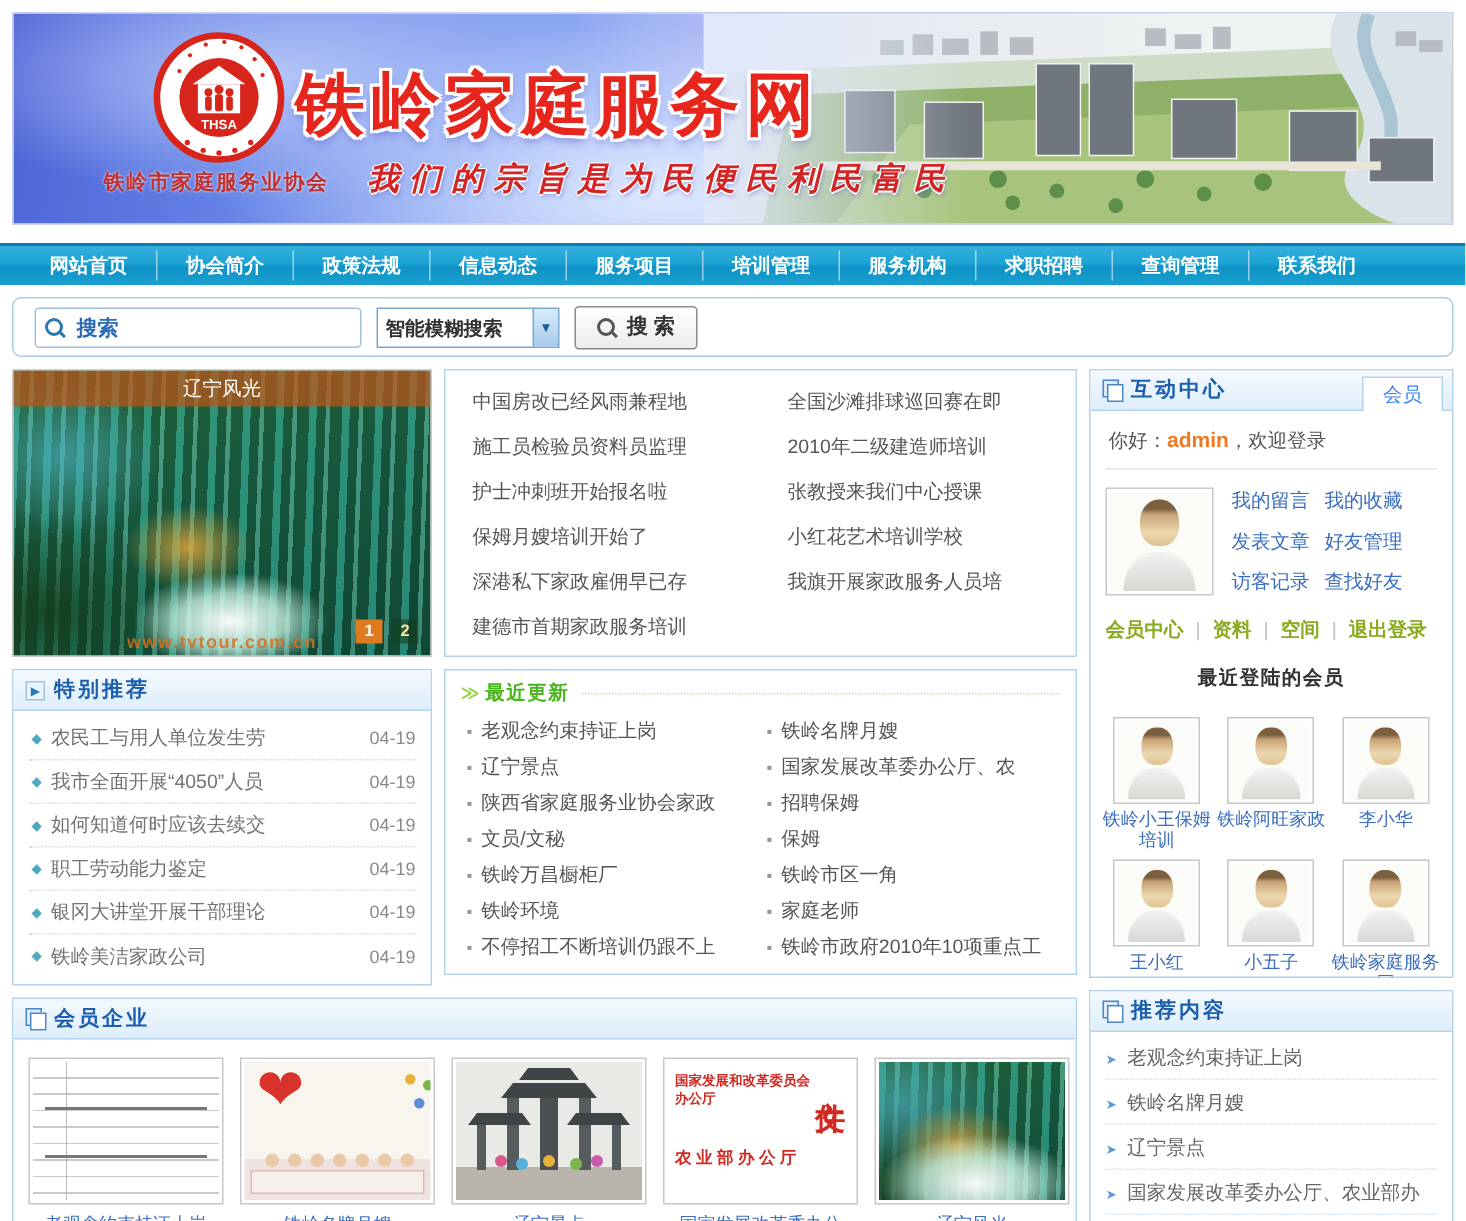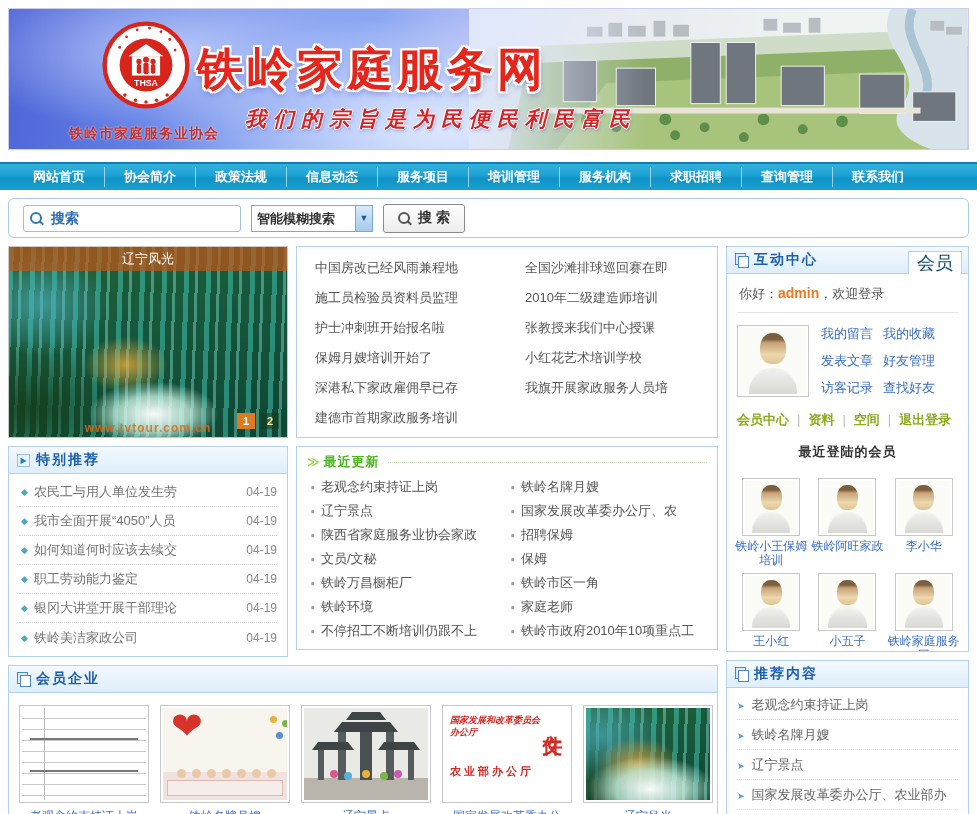--- a/index.html
+++ b/index.html
@@ -12,21 +12,21 @@
     background:
       radial-gradient(ellipse 320px 120px at 18% 30%, rgba(190,205,250,.9), transparent 70%),
       radial-gradient(ellipse 420px 160px at 45% 85%, rgba(225,235,255,.95), transparent 70%),
       radial-gradient(ellipse 300px 110px at 60% 15%, rgba(200,190,245,.8), transparent 70%),
       linear-gradient(100deg,#4d63d6 0%,#5f7de4 14%,#7e9cf0 32%,#a9c0f6 52%,#d5e2fc 70%,#eef4ff 82%);
   }
   .cityscape { position:absolute; right:0; top:0; height:100%; width:52%; }
   .logo-wrap { position:absolute; left:62px; top:12px; width:150px; text-align:center; }
   .assoc-name { position:absolute; left:30px; top:104px; width:210px; text-align:center;
     color:#c03030; font-weight:bold; font-size:14px; letter-spacing:1px;
-    text-shadow:0 0 2px rgba(255,255,255,.9);margin-top:12px; }
+    text-shadow:0 0 2px rgba(255,255,255,.9); }
   .site-title { position:absolute; left:188px; top:30px; font-size:46px; font-weight:900;
     color:#e6261d; letter-spacing:4px; white-space:nowrap;
     text-shadow:-2px 0 0 #fff,2px 0 0 #fff,0 -2px 0 #fff,0 2px 0 #fff,
       -2px -2px 0 #fff,2px 2px 0 #fff,-2px 2px 0 #fff,2px -2px 0 #fff,0 4px 6px rgba(60,60,180,.45); }
   .slogan { position:absolute; left:236px; top:96px; font-size:21px; font-weight:bold;
     font-style:italic; color:#d32525; letter-spacing:7px; white-space:nowrap;
     text-shadow:-1px 0 0 #fff,1px 0 0 #fff,0 -1px 0 #fff,0 1px 0 #fff,1px 2px 3px rgba(90,90,200,.5); }
 
   
   .nav { margin-top:12px; height:28px; display:flex; align-items:center; padding-left:14px;
@@ -127,21 +127,21 @@
   .recent-grid { display:grid; grid-template-columns:1fr 1fr; }
   .recent-link { height:24px; line-height:24px; font-size:13px; color:#555; padding-left:4px;
     white-space:nowrap; overflow:hidden; cursor:pointer; }
   .recent-link::before { content:"▪"; color:#999; margin-right:6px; font-size:11px; }
 
   
   .interact { height:406px; overflow:hidden; }
   .interact-hd { position:relative; }
   .member-tab { position:absolute; right:6px; top:4px; bottom:-1px; width:54px; background:#fff;
     border:1px solid #b4d2ec; border-bottom:none; display:flex; align-items:center;
-    justify-content:center; font-size:18px; color:#0c4a6e; cursor:pointer; }
+    justify-content:center; font-size:13px; color:#3b82f6; cursor:pointer; }
   .greeting { margin:0 10px; padding:11px 2px 9px; border-bottom:1px solid #e4e4e4;
     font-size:13px; color:#555; }
   .greeting .uname { color:#f07820; font-weight:bold; font-size:14px; }
   .profile { display:flex; padding:12px 10px 6px; gap:12px; align-items:center; }
   .avatar-box { width:72px; height:72px; border:1px solid #c8c8c8; padding:2px; background:#fff; flex:0 0 72px; }
   .avatar-art { position:relative; width:100%; height:100%; background:#fbfbf8; overflow:hidden; }
   .avatar-art::before { content:""; position:absolute; left:30%; top:7%; width:40%; height:48%;
     border-radius:46% 46% 42% 42%;
     background:linear-gradient(#7c5f3e 0 20%, #c9a377 32%, #ecd7ae 70%, #dfc493 100%); }
   .avatar-art::after { content:""; position:absolute; left:13%; bottom:0; width:74%; height:36%;
@@ -186,21 +186,21 @@
   .art-family { background:linear-gradient(#f8f5ef 0 70%, #efe3e0 70% 100%); }
   .art-family::before { content:"❤"; position:absolute; left:8px; top:-4px; font-size:38px; color:#d8332a; }
   .art-family .confetti { position:absolute; right:10px; top:8px; width:7px; height:7px; border-radius:50%;
     background:#e8b13a; box-shadow:12px 4px 0 #7ab648, 24px -2px 0 #c85bb0, 6px 16px 0 #5b8fd8, 20px 14px 0 #e06a3a; }
   .art-family .people { position:absolute; left:14px; bottom:22px; width:9px; height:9px; border-radius:50%;
     background:#e9c9a8; box-shadow:15px 0 0 #e9c9a8, 30px 0 0 #e9c9a8, 45px 0 0 #e9c9a8, 60px 0 0 #e9c9a8, 75px 0 0 #e9c9a8, 90px 0 0 #e9c9a8; }
   .art-family .banner-strip { position:absolute; left:4px; right:4px; bottom:4px; height:16px;
     background:#f6eeea; border:1px solid #e0b8b0; }
 
   .art-reddoc { background:#fff; padding:6px 5px; }
-  .art-reddoc .l1 { color:#d02a22; font-weight:bold; font-size:9px; line-height:12px; width:92px;font-style:italic; }
+  .art-reddoc .l1 { color:#d02a22; font-weight:bold; font-size:9px; line-height:12px; width:92px; }
   .art-reddoc .l2 { color:#d02a22; font-weight:bold; font-size:11px; letter-spacing:3px; margin-top:26px; }
   .art-reddoc .stamp { position:absolute; right:2px; top:10px; writing-mode:vertical-rl;
     color:#d02a22; font-weight:900; font-size:20px; letter-spacing:2px; }
 
   
   .thumb svg, .cityscape svg, .logo-wrap svg { display:block; width:100%; height:100%; }
 </style>
 </head>
 <body>
 

